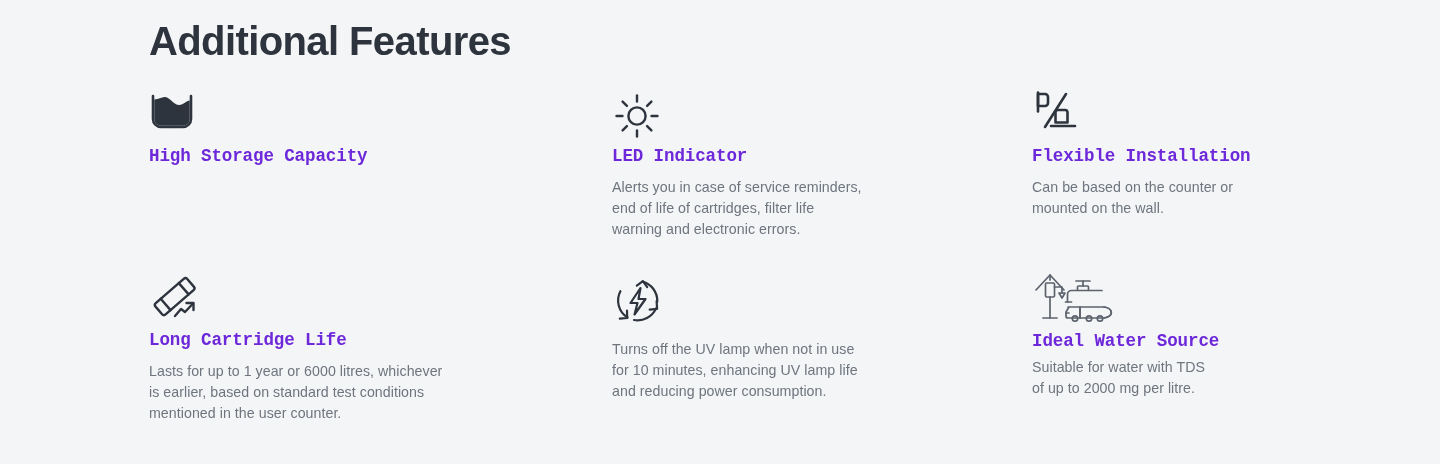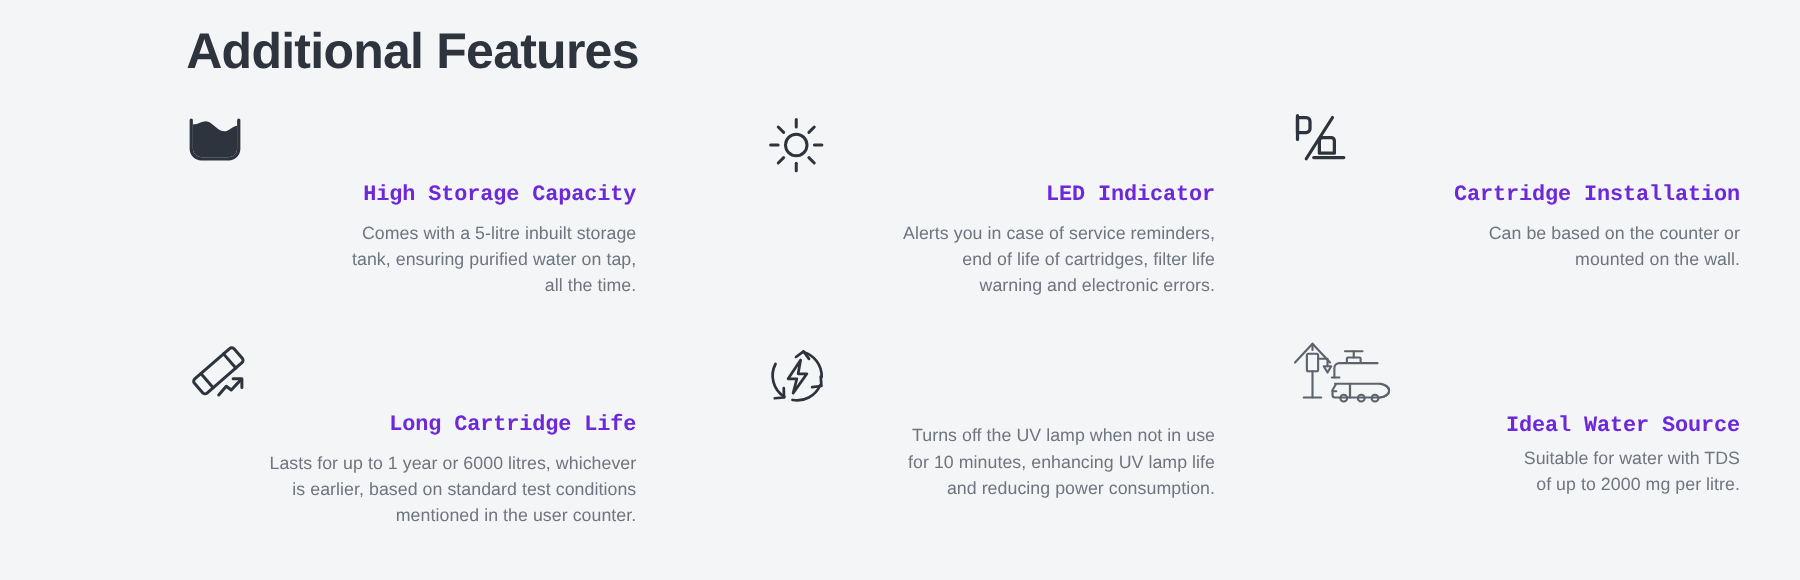--- a/index.html
+++ b/index.html
@@ -13,21 +13,20 @@
   body {
     background: #f4f5f7;
     font-family: "Liberation Sans", sans-serif;
     -webkit-font-smoothing: antialiased;
   }
 
   .page {
     position: relative;
     width: 1440px;
     height: 464px;
-    text-align: right;
   }
 
   .section-title {
     position: absolute;
     left: 149px;
     top: 18px;
     font-size: 40px;
     font-weight: bold;
     letter-spacing: -0.6px;
     color: #2d343d;
@@ -103,25 +102,20 @@
 
     <div class="feature col-1 row-1">
       <div class="feature-icon">
         <svg width="52" height="44" viewBox="0 0 52 44" fill="none">
           <path d="M4 4 V27 a8 8 0 0 0 8 8 h22 a8 8 0 0 0 8 -8 V4" stroke="#2d343d" stroke-width="2.6" fill="none" stroke-linecap="round"></path>
           <path d="M5.3 5.3 V27 a6.7 6.7 0 0 0 6.7 6.7 h22 a6.7 6.7 0 0 0 6.7 -6.7 V8.5
                    c-3.5 0 -6 4.5 -10.5 4.5 c-5.5 0 -9.5 -8 -14.5 -8 c-3.5 0 -6 2.5 -10.4 2.5 Z" fill="#2d343d"></path>
         </svg>
       </div>
       <div class="feature-title">High Storage Capacity</div>
-      <div class="feature-desc">
-        <span>Comes with a 5-litre inbuilt storage</span>
-        <span>tank, ensuring purified water on tap,</span>
-        <span>all the time.</span>
-      </div>
     </div>
 
     <div class="feature col-2 row-1">
       <div class="feature-icon">
         <svg width="50" height="48" viewBox="0 0 50 48" fill="none" stroke="#2d343d" stroke-width="2.4" stroke-linecap="round">
           <circle cx="25" cy="24" r="8.6" fill="none"></circle>
           <path d="M25 3.5 V9.5"></path>
           <path d="M25 38.5 V44.5"></path>
           <path d="M4.5 24 H10.5"></path>
           <path d="M39.5 24 H45.5"></path>
@@ -145,21 +139,21 @@
 
           <path d="M6 6 h7 a3 3 0 0 1 3 3 v6 a3 3 0 0 1 -3 3 h-7 z" fill="none"></path>
           <path d="M6 4.5 V23.5"></path>
 
           <path d="M34 6 L13 39"></path>
 
           <path d="M26 22 h7 a2.5 2.5 0 0 1 2.5 2.5 v10 h-12 v-10 a2.5 2.5 0 0 1 2.5 -2.5 z" fill="none"></path>
           <path d="M19 38 H43"></path>
         </svg>
       </div>
-      <div class="feature-title">Cartridge Installation</div>
+      <div class="feature-title">Flexible Installation</div>
       <div class="feature-desc">
         <span>Can be based on the counter or</span>
         <span>mounted on the wall.</span>
       </div>
     </div>
 
     <div class="feature col-1 row-2">
       <div class="feature-icon">
         <svg width="56" height="48" viewBox="0 0 56 48" fill="none" stroke="#2d343d" stroke-width="2.4" stroke-linecap="round" stroke-linejoin="round">
           <g transform="rotate(-41 26 21)">

